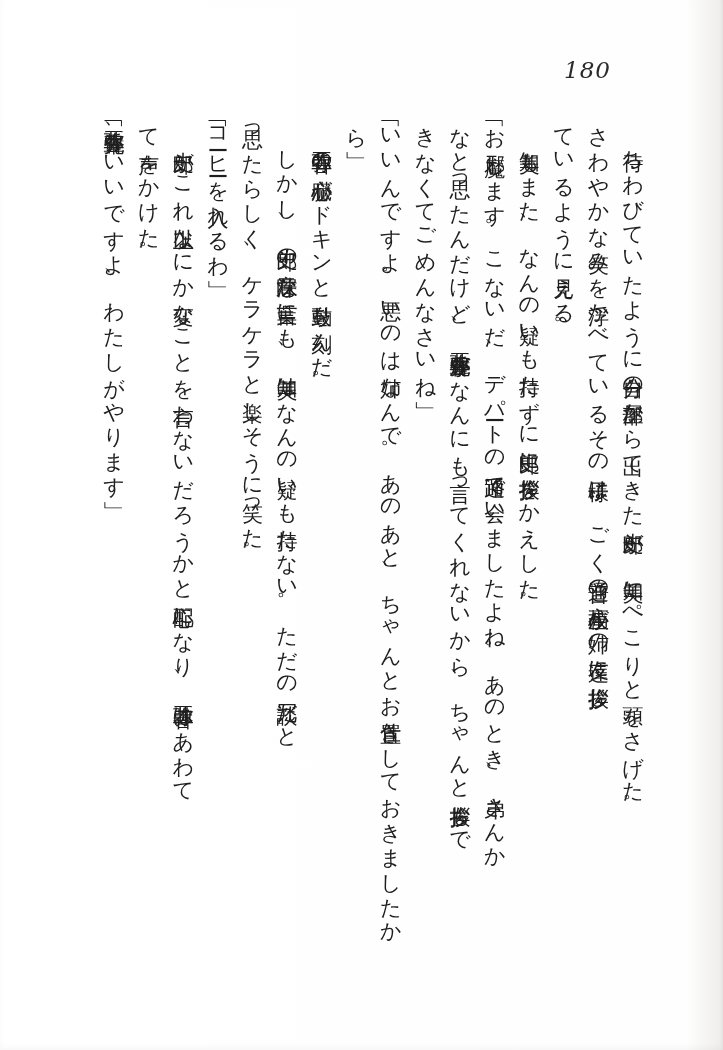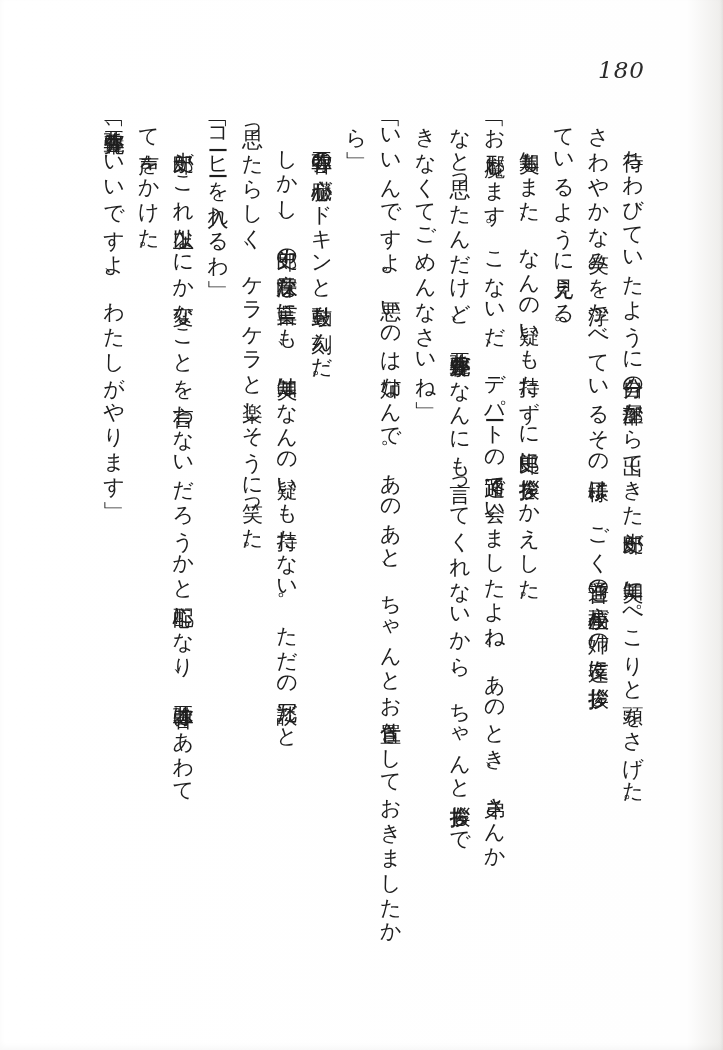--- a/index.html
+++ b/index.html
@@ -17,21 +17,21 @@
     position: relative;
     width: 723px;
     height: 1050px;
     background: linear-gradient(to right, #ffffff 0%, #fefefe 95%, #efeeec 99.6%, #e6e5e3 100%);
     box-shadow: inset 0 -3px 6px rgba(0,0,0,0.03);
     overflow: hidden;
   }
   .page-number {
     position: absolute;
     top: 57px;
-    left: 598px;
+    left: 564px;
     font-style: italic;
     font-size: 23px;
     letter-spacing: 1px;
     color: #2b2b2b;
   }
   .text-block {
     position: absolute;
     top: 113px;
     right: 73px;
     height: 842px;

